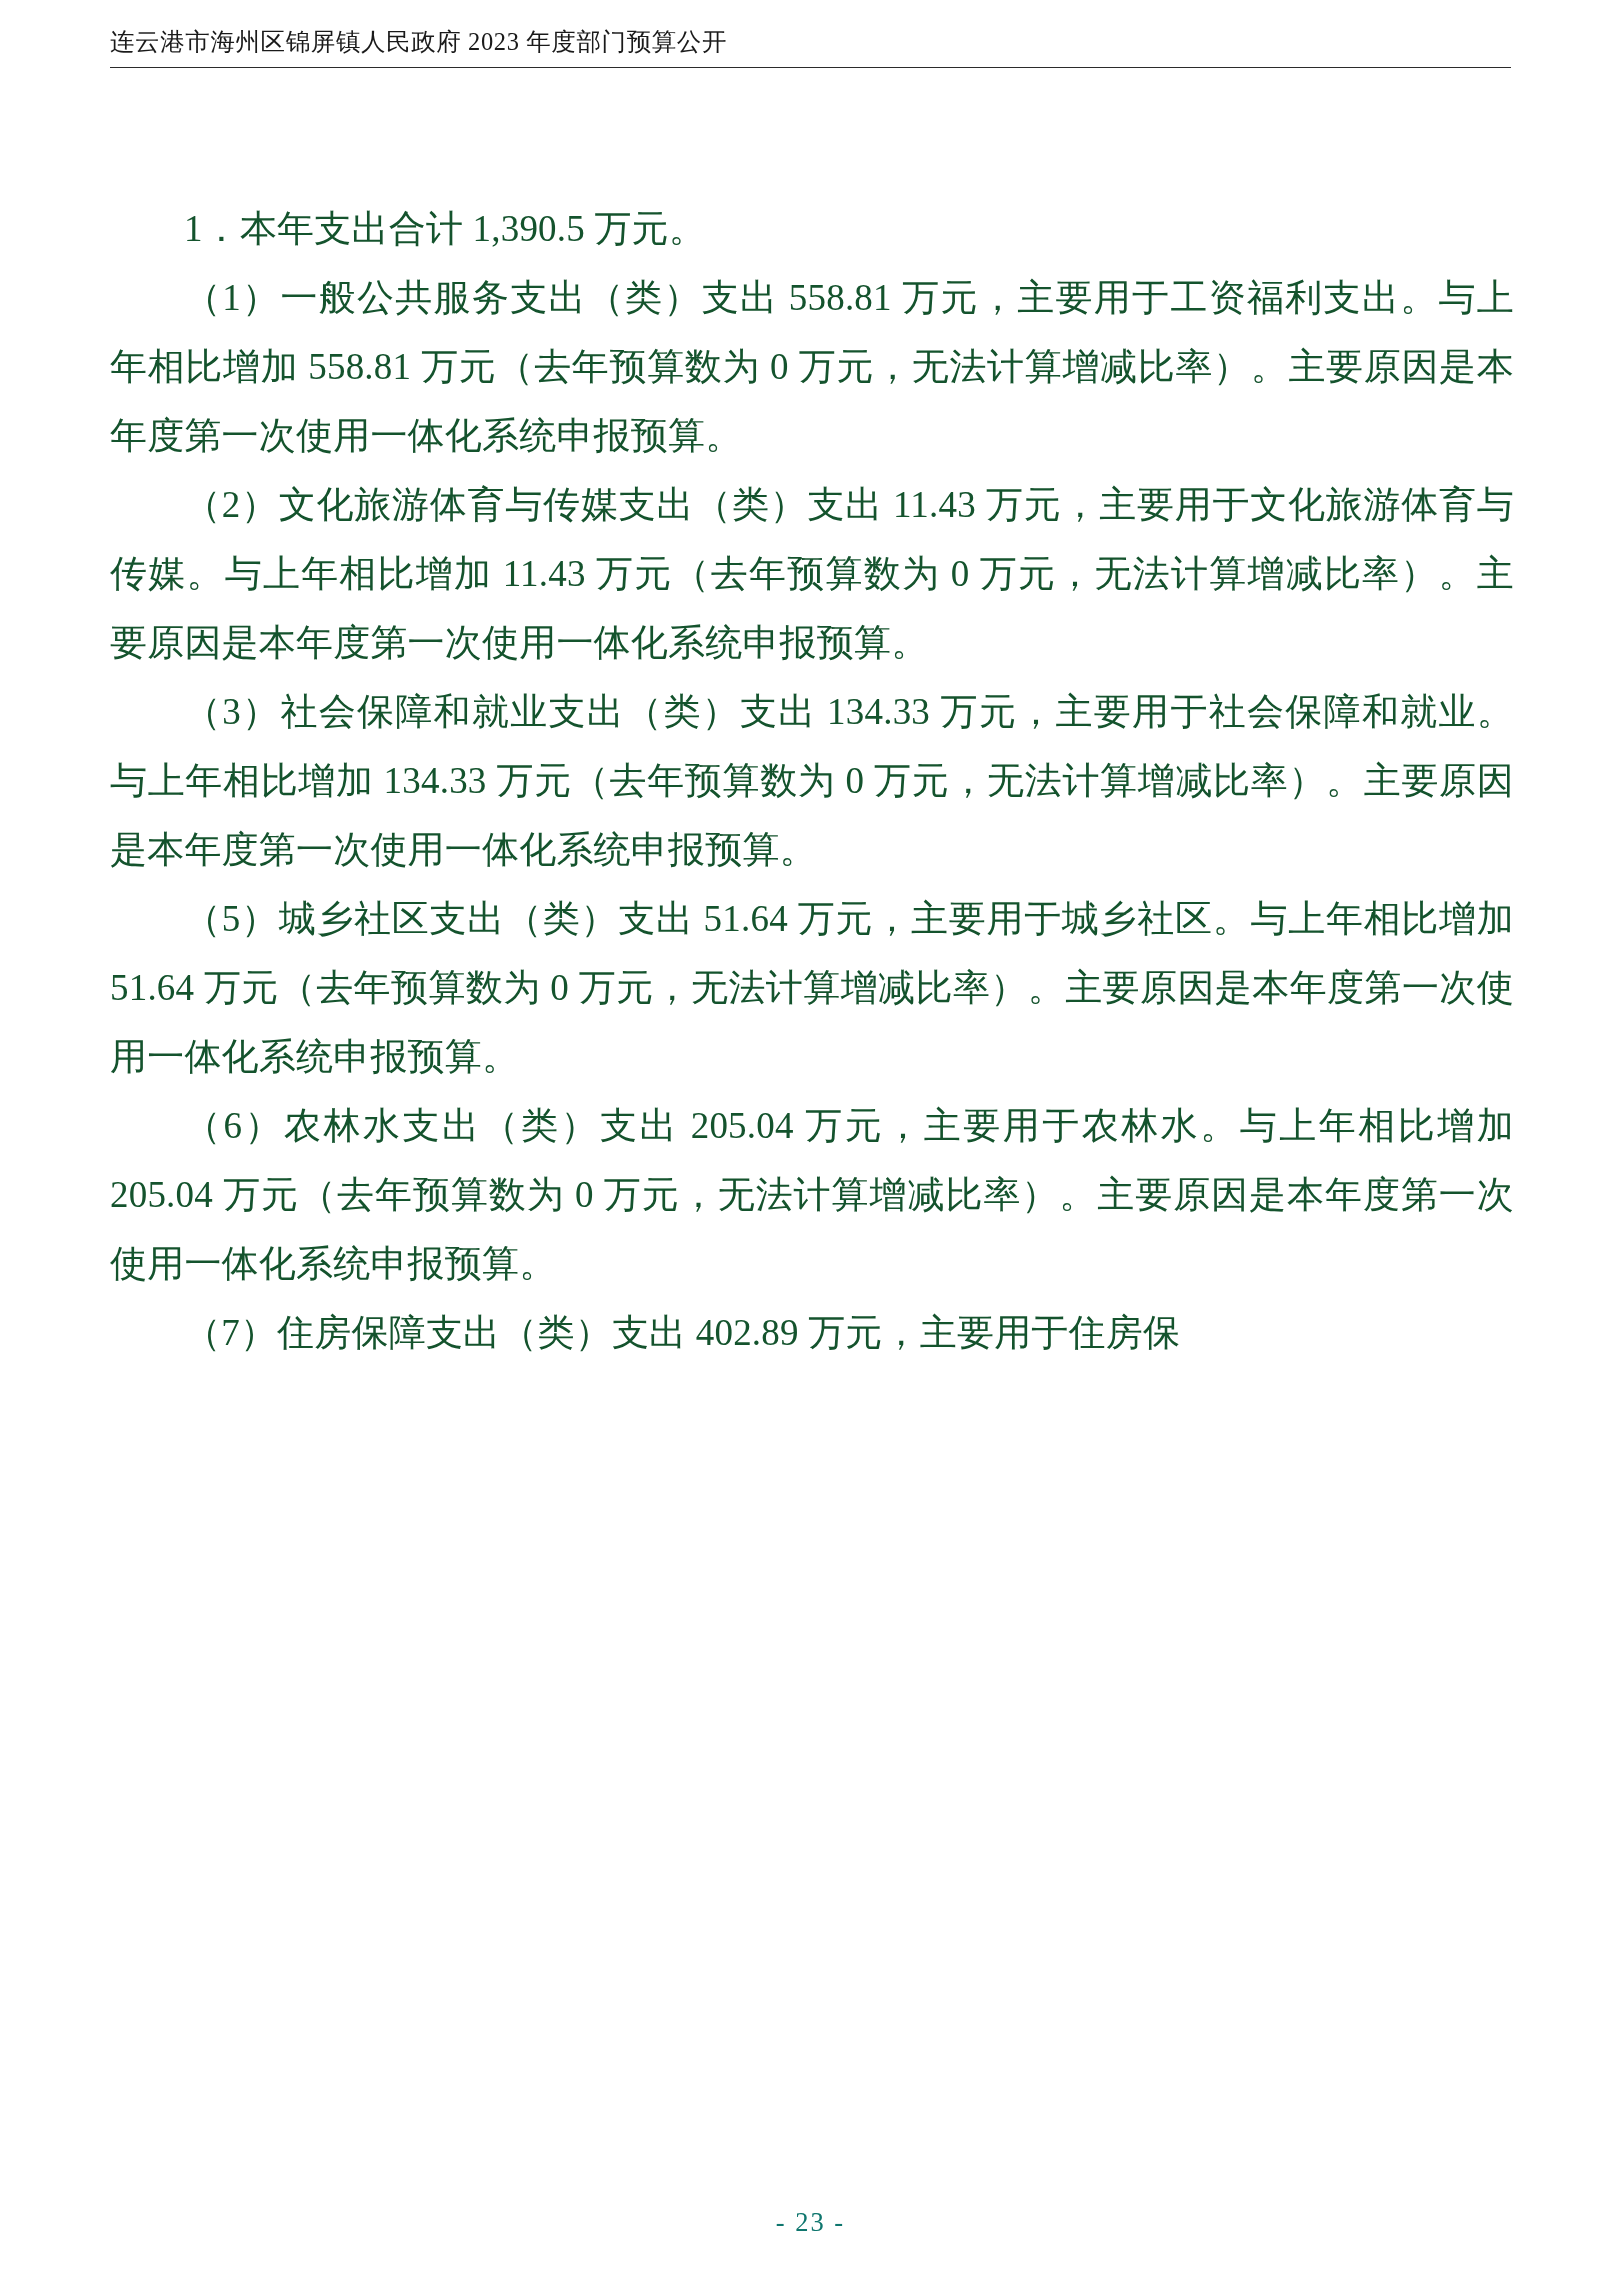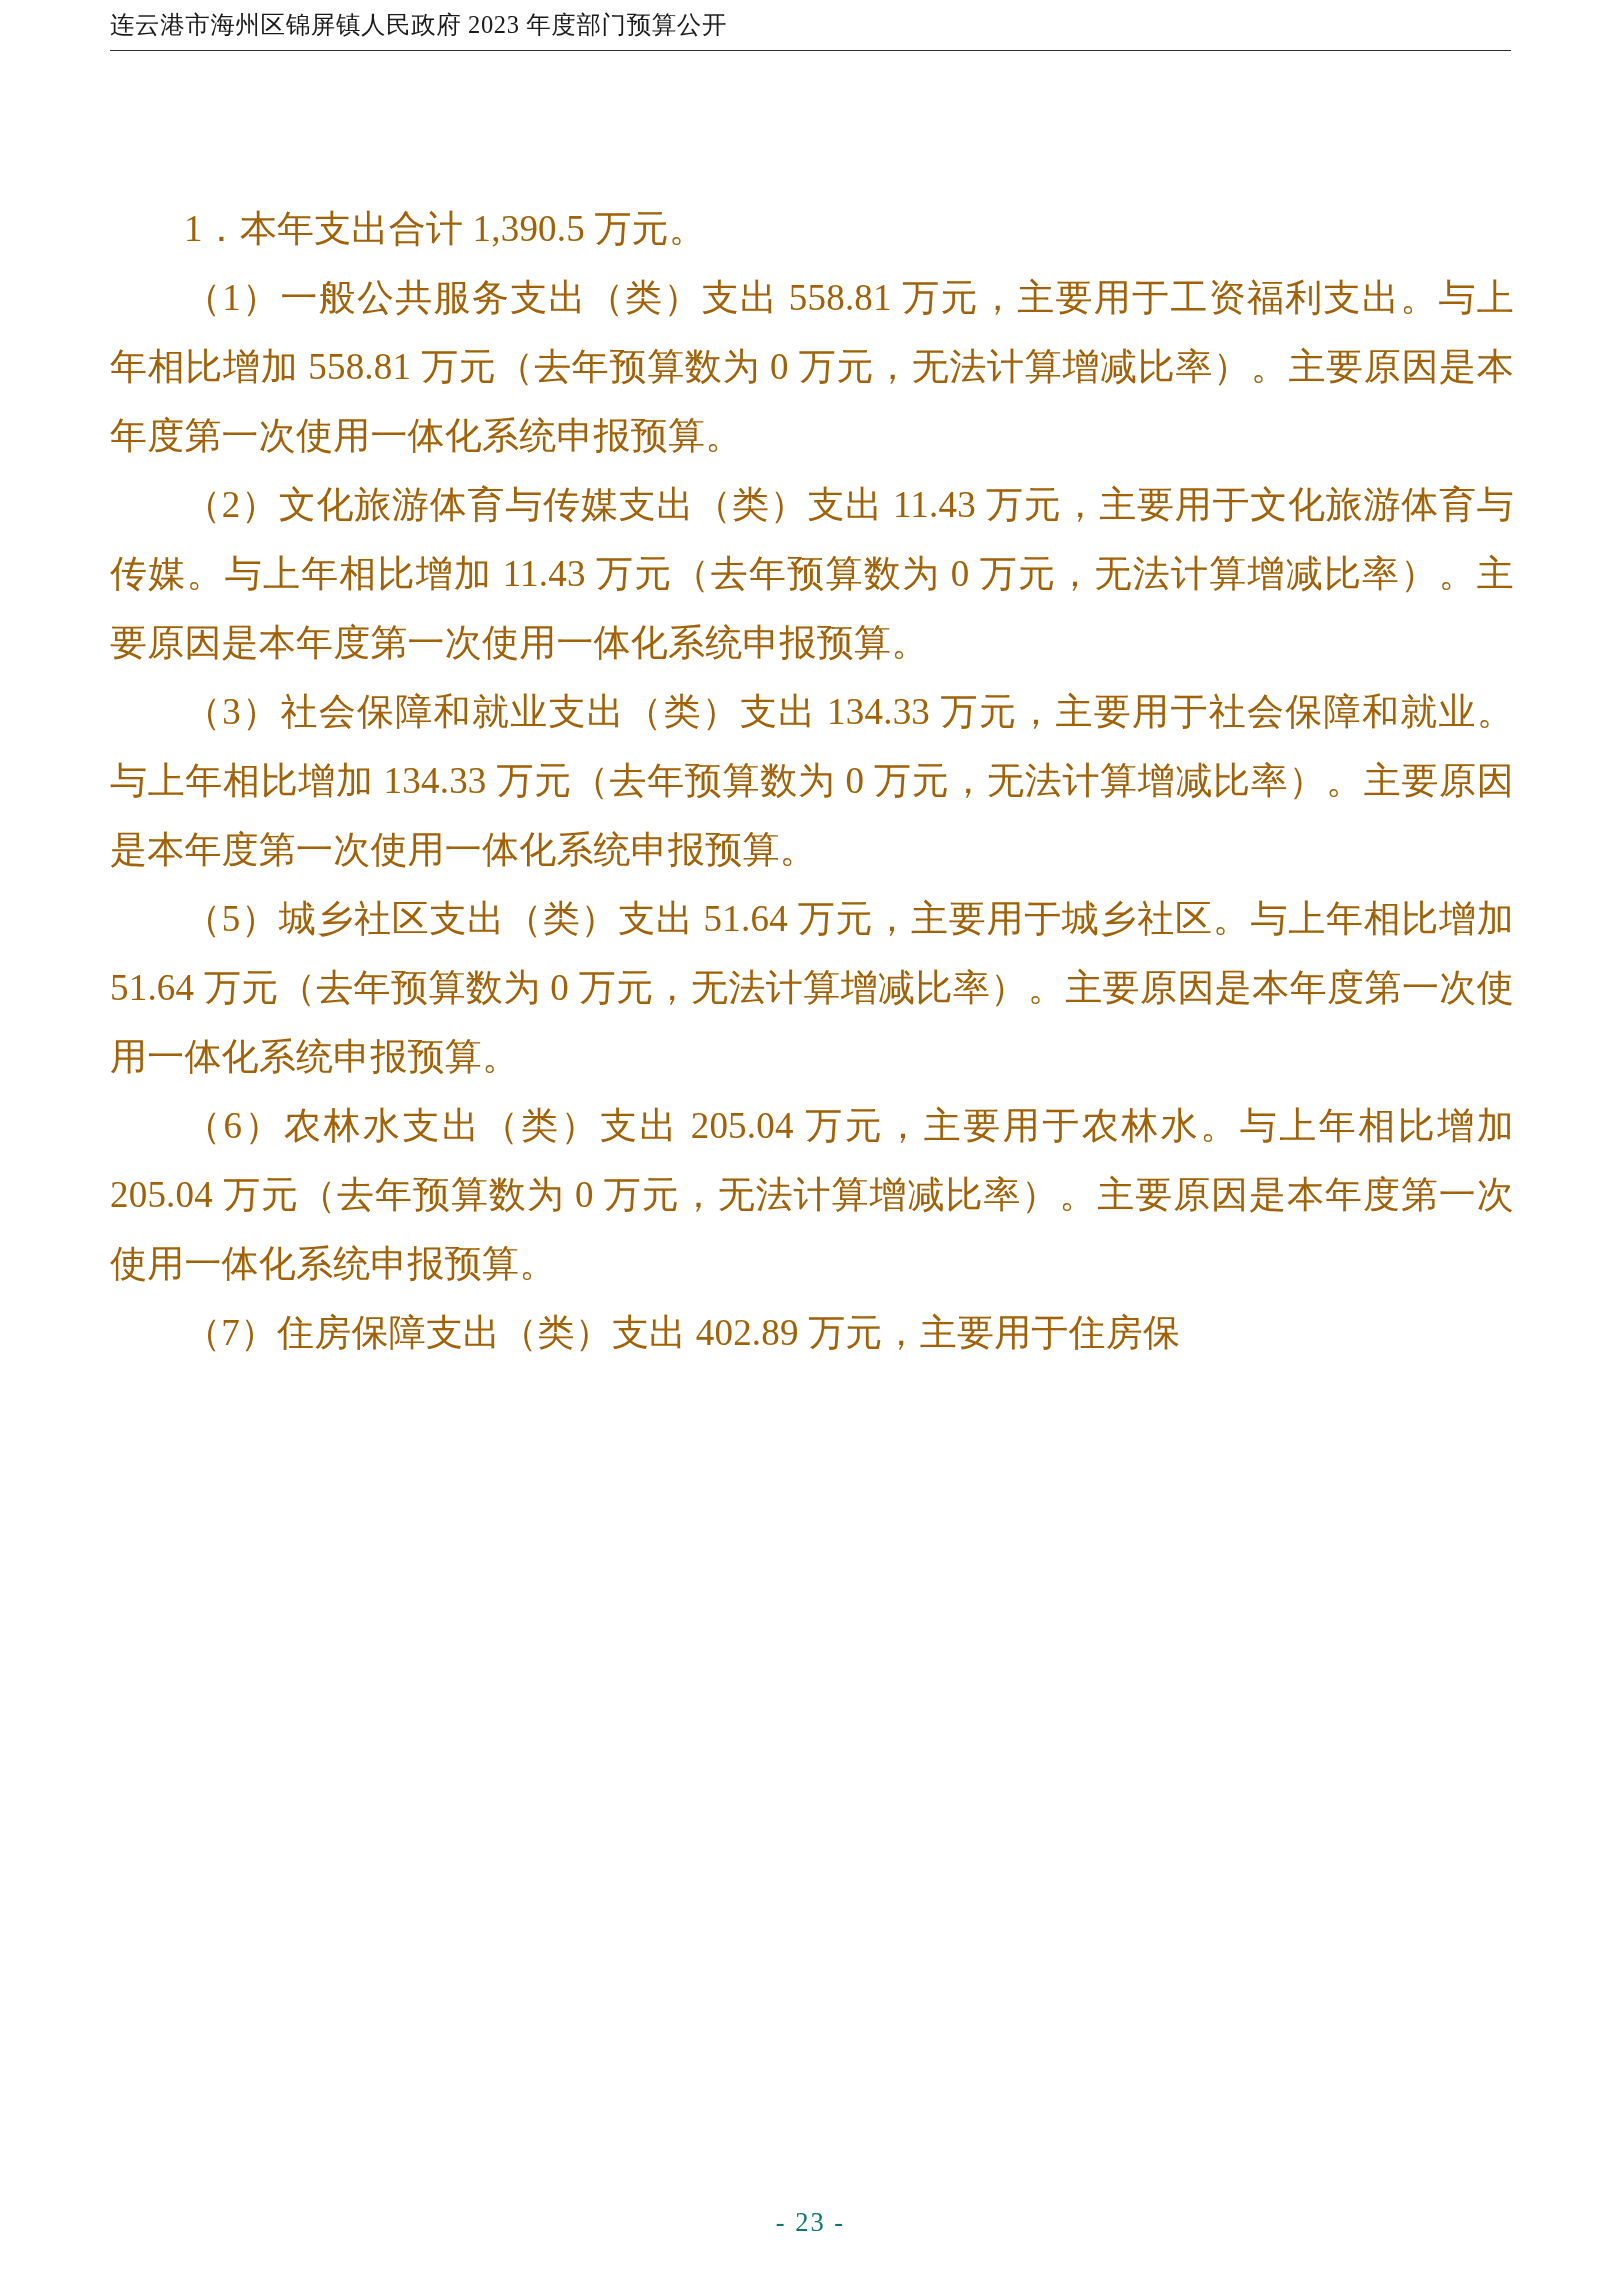--- a/index.html
+++ b/index.html
@@ -17,21 +17,21 @@
     color: #111111;
     overflow: hidden;
   }
 
   
   .header-zone {
     position: absolute;
     left: 0;
     top: 0;
     width: 100%;
-    padding-top: 8px;
+    padding-top: 25px;
   }
   .header-text {
     margin-left: 110px;
     font-size: 24.5px;
     letter-spacing: 0.6px;
     color: #1a1a1a;
     white-space: nowrap;
   }
   .header-rule {
     margin: 8.8px 110px 0 110px;
@@ -46,21 +46,21 @@
     width: 1404px;
   }
   .para {
     font-size: 37px;
     line-height: 69px;
     text-align: justify;
     text-align-last: left;
     text-justify: inter-character;
     letter-spacing: 0.2px;
     margin: 0 0 0 0;
-    color: #a16207;
+    color: #14532d;
   }
   .para + .para {
     margin-top: 0px;
   }
   .indent2 {
     text-indent: 74px;
   }
 
   
   .footer-zone {

